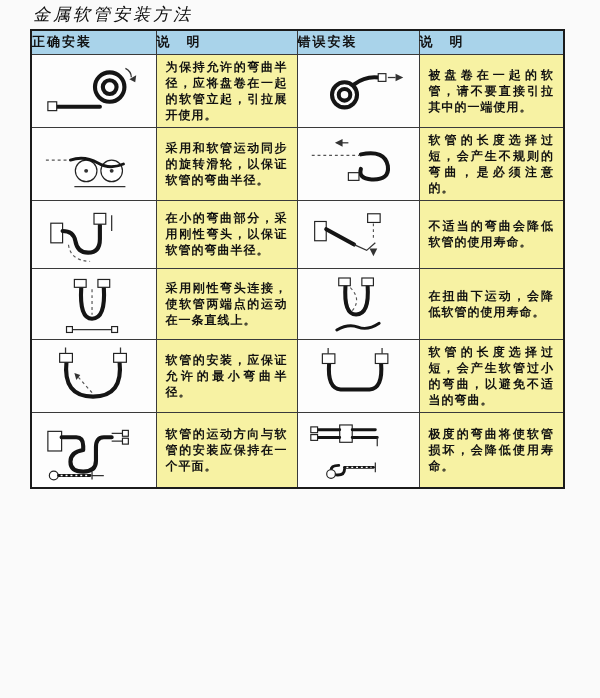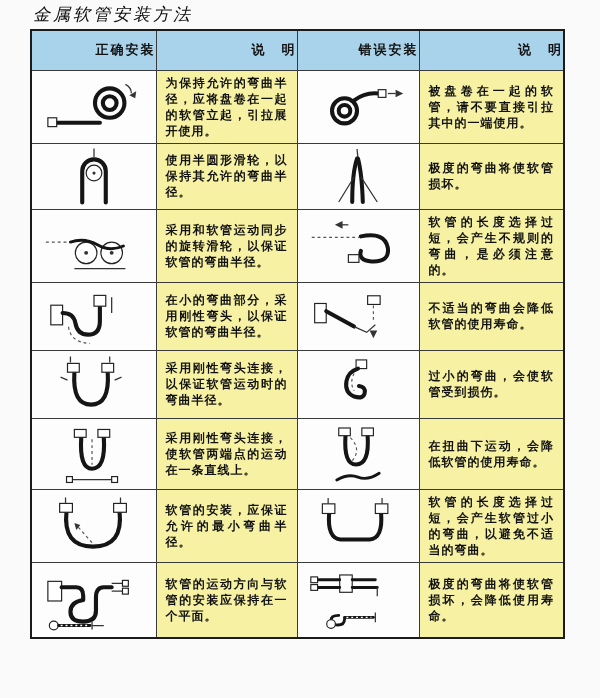--- a/index.html
+++ b/index.html
@@ -9,22 +9,22 @@
   *{box-sizing:border-box;margin:0;padding:0}
   html,body{width:600px;height:698px;overflow:hidden}
   body{background:var(--page_bg);font-family:"DejaVu Sans",sans-serif;color:var(--text)}
   .page{padding:2px 0 0 30px;width:600px;height:698px}
   .title{font-family:"DejaVu Serif",serif;font-style:italic;font-weight:normal;
          font-size:17px;letter-spacing:3px;color:#0d0d0d;margin:1px 0 3px 3px}
   table.install-table{border-collapse:collapse;table-layout:fixed;width:533px;
          border:2px solid #1b1b1b;background:var(--image_bg)}
   col.c1{width:125px}col.c2{width:141px}col.c3{width:122px}col.c4{width:145px}
   th,td{border:1px solid var(--border)}
-  thead th{background:var(--header_bg);height:40px;font-size:13px;font-weight:bold;
-         letter-spacing:2px;text-align:right;vertical-align:middle}
+  thead th{background:var(--header_bg);height:24px;font-size:13px;font-weight:bold;
+         letter-spacing:2px;text-align:left;vertical-align:middle}
   td.img-cell{background:var(--image_bg);text-align:center;vertical-align:middle}
   td.desc-cell{background:var(--desc_bg);font-size:12px;font-weight:bold;
          line-height:16px;letter-spacing:1px;padding:4px 9px;vertical-align:middle;
          text-align:justify}
   tr.r1{height:70px}tr.r2{height:66px}tr.r3{height:68px}tr.r4{height:68px}
   tr.r5{height:68px}tr.r6{height:71px}tr.r7{height:68px}tr.r8{height:66px}tr.r9{height:76px}
   .install-table svg{display:block;margin:0 auto}
   .install-table .h{stroke:#151515;stroke-width:4.2;fill:none;stroke-linecap:round;stroke-linejoin:round}
   .install-table .h3{stroke:#151515;stroke-width:3;fill:none;stroke-linecap:round}
   .install-table .t{stroke:#333;stroke-width:1.3;fill:none}
@@ -74,40 +74,20 @@
               <circle class="h" cx="40" cy="35" r="6"></circle>
             <path class="h" d="M50 24 Q62 15 76 17"></path>
               <rect class="f" x="75" y="13" width="8" height="8"></rect>
             <path class="t" d="M85 17 h8"></path>
               <polygon class="a" points="93,13 101,17 93,21"></polygon>
           </svg>
         </td>
         <td class="desc-cell">被盘卷在一起的软管，请不要直接引拉其中的一端使用。</td>
       </tr>
 
-      <tr class="r2">
-        <td class="img-cell">
-          <svg width="106" height="62" viewBox="0 0 108 62">
-            <path class="t" d="M54 3 v9"></path>
-            <path class="h" d="M42 58 V26 A12 12 0 0 1 66 26 V58"></path>
-            <circle class="f" cx="54" cy="28" r="8"></circle>
-              <circle class="a" cx="54" cy="28" r="1.6"></circle>
-          </svg>
-        </td>
-        <td class="desc-cell">使用半圆形滑轮，以保持其允许的弯曲半径。</td>
-        <td class="img-cell">
-          <svg width="104" height="62" viewBox="0 0 108 62">
-            <path class="t" d="M53 3 l1 10"></path>
-            <path class="h" d="M48 58 Q48 28 53 13"></path>
-              <path class="h" d="M59 58 Q58 28 54 13"></path>
-            <path class="t" d="M50 32 L34 58 M57 32 L74 58"></path>
-          </svg>
-        </td>
-        <td class="desc-cell">极度的弯曲将使软管损坏。</td>
-      </tr>
 
       <tr class="r3">
         <td class="img-cell">
           <svg width="106" height="62" viewBox="0 0 108 62">
             <path class="d" d="M5 27 H30"></path>
             <circle class="f" cx="46" cy="38" r="11"></circle>
               <circle class="f" cx="72" cy="38" r="11"></circle>
             <circle class="a" cx="46" cy="38" r="2"></circle>
               <circle class="a" cx="72" cy="38" r="2"></circle>
             <path class="h3" d="M30 27 Q44 22 58 30 Q70 37 84 31"></path>
@@ -144,40 +124,20 @@
             <path class="h" d="M21 26 L50 42"></path>
             <path class="t" d="M50 42 L63 48 L72 40"></path>
             <rect class="f" x="64" y="10" width="13" height="9"></rect>
             <path class="d" d="M70 20 v16"></path>
               <polygon class="a" points="70,54 66,46 74,46"></polygon>
           </svg>
         </td>
         <td class="desc-cell">不适当的弯曲会降低软管的使用寿命。</td>
       </tr>
 
-      <tr class="r5">
-        <td class="img-cell">
-          <svg width="106" height="62" viewBox="0 0 108 62">
-            <path class="h" d="M34 20 Q32 52 51 52 Q70 52 68 20"></path>
-            <rect class="f" x="27" y="10" width="12" height="9"></rect>
-              <rect class="f" x="62" y="10" width="12" height="9"></rect>
-            <path class="t" d="M30 3 v6 M70 3 v6"></path>
-            <path class="t" d="M20 24 l7 3 M82 24 l-7 3"></path>
-          </svg>
-        </td>
-        <td class="desc-cell">采用刚性弯头连接，以保证软管运动时的弯曲半径。</td>
-        <td class="img-cell">
-          <svg width="104" height="62" viewBox="0 0 108 62">
-            <rect class="f" x="52" y="6" width="11" height="9"></rect>
-            <path class="h" d="M54 15 Q44 18 42 28 Q40 40 50 44 Q60 47 61 40 Q62 34 55 33"></path>
-            <path class="d" d="M50 20 Q45 30 50 38"></path>
-          </svg>
-        </td>
-        <td class="desc-cell">过小的弯曲，会使软管受到损伤。</td>
-      </tr>
 
       <tr class="r6">
         <td class="img-cell">
           <svg width="106" height="62" viewBox="0 0 108 62">
             <path class="h" d="M41 14 Q39 46 52 46 Q66 46 64 14"></path>
             <rect class="f" x="34" y="6" width="12" height="8"></rect>
               <rect class="f" x="58" y="6" width="12" height="8"></rect>
             <path class="d" d="M52 16 V42"></path>
             <path class="t" d="M32 57 H73"></path>
             <rect class="f" x="26" y="54" width="6" height="6"></rect>

